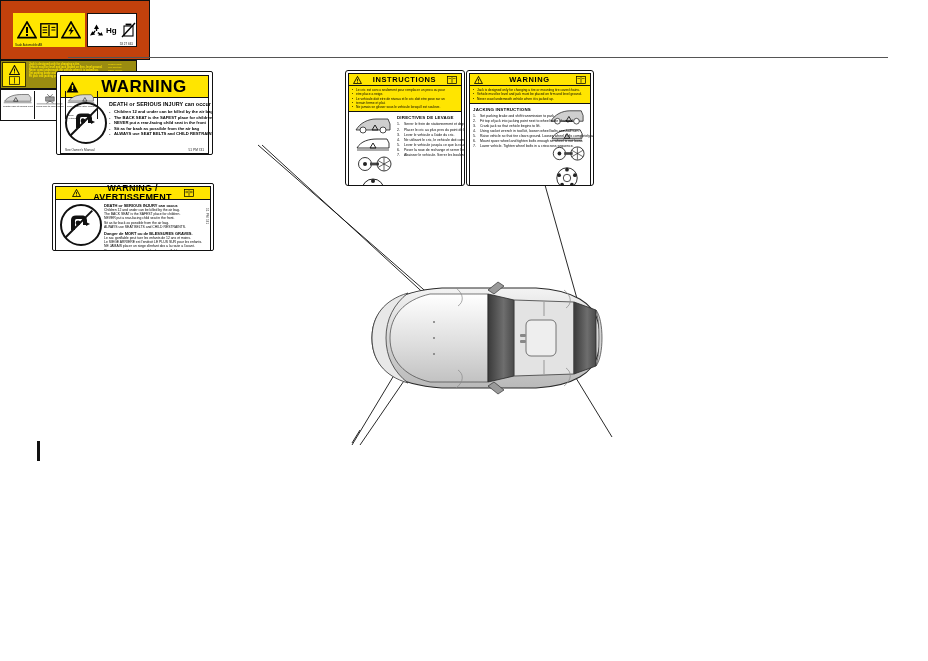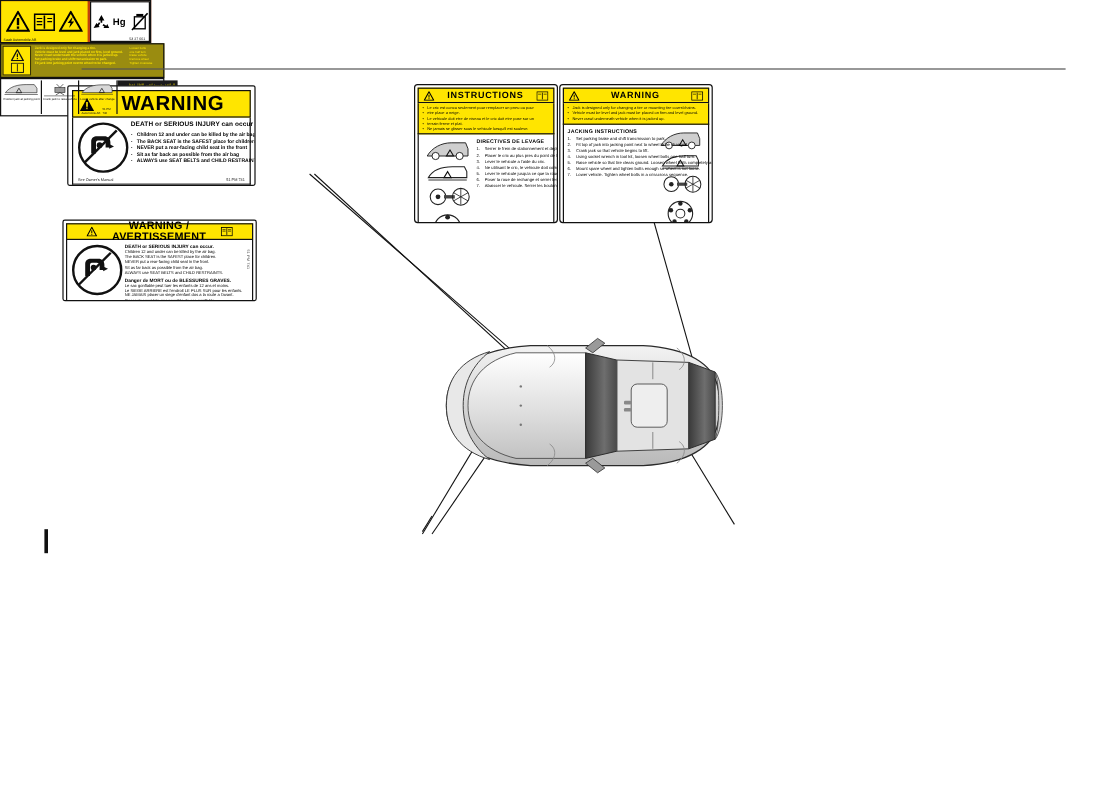--- a/index.html
+++ b/index.html
@@ -133,21 +133,21 @@
   #label-jack-en{left:466px;top:70px;width:128px;height:116px;}
   #label-jack-en .main{height:84px;}
   #label-jack-en .en-grid{display:flex;gap:3px;}
   #label-jack-en .figs{width:40px;flex:none;order:2;}
   #label-jack-en .steps-wrap{flex:1;min-width:0;order:1;}
 
   .figbox{margin-bottom:2px;display:flex;justify-content:center;}
 
   
   #label-battery{left:266px;top:440px;width:124px;height:34px;
-    border:1px solid #111;background:#c2410c;display:flex;padding:0;gap:2px;}
+    border:1px solid #111;background:#c2410c;display:flex;padding:12px;gap:2px;}
   #label-battery .cellA{
     flex:1;display:flex;align-items:center;justify-content:space-around;
     background:#FFE500;position:relative;padding:0 2px;
   }
   #label-battery .cellB{
     width:48px;flex:none;background:#fff;border:1px solid #111;
     display:flex;align-items:center;justify-content:space-around;
     position:relative;
   }
   .btm-code{position:absolute;left:2px;bottom:0;font-size:3px;color:#111;}

